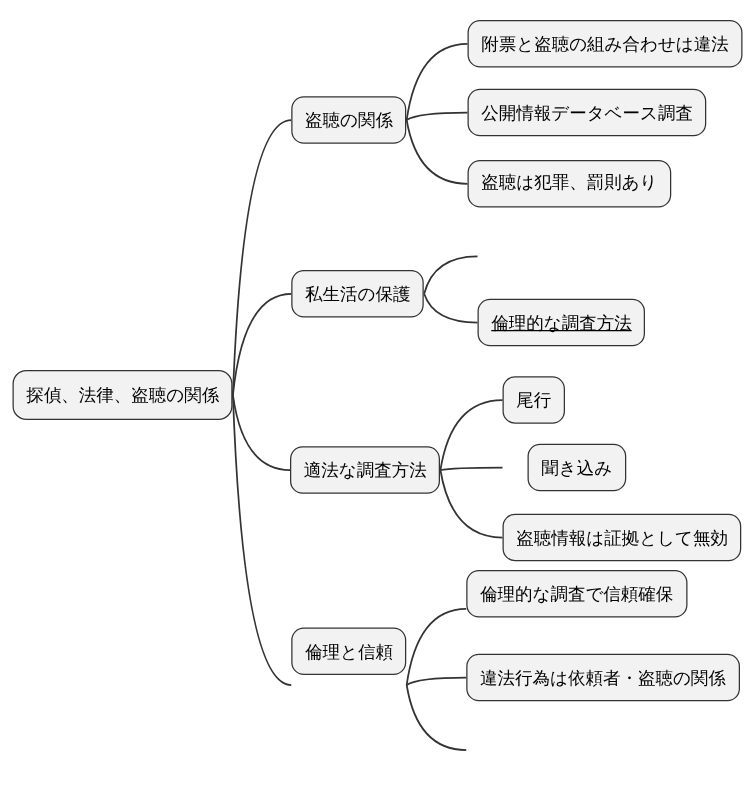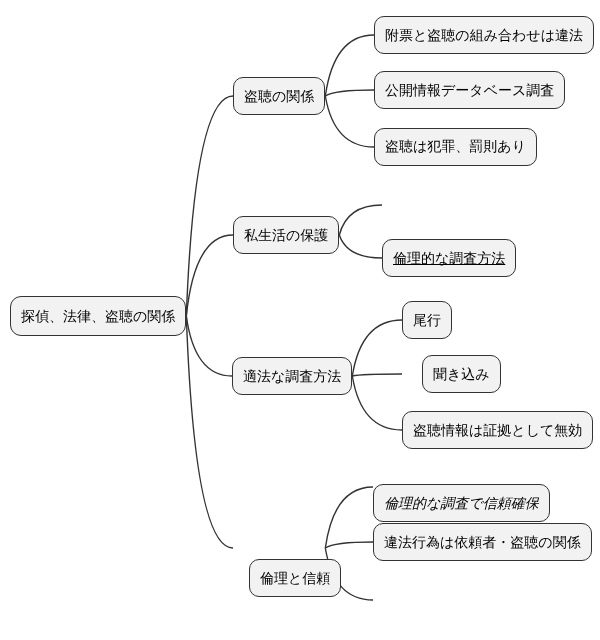--- a/index.html
+++ b/index.html
@@ -66,28 +66,28 @@
       <path d="M325.328125,548 Q333.9090625,487 373,487" stroke="#333333"></path>
       <path d="M325.328125,548 Q333.9090625,542 373,542" stroke="#333333"></path>
       <path d="M325.328125,548 Q333.9090625,600 373,600" stroke="#333333"></path>
     </svg>
 
   <div class="node root" style="left:10px;  top:296px;">探偵、法律、盗聴の関係</div>
 
   <div class="node" style="left:233px; top:77px;">盗聴の関係</div>
   <div class="node" style="left:233px; top:216px;">私生活の保護</div>
   <div class="node" style="left:232px; top:357px;text-align:right;">適法な調査方法</div>
-  <div class="node" style="left:233px; top:559px;margin-left:16px;">倫理と信頼</div>
+  <div class="node" style="left:233px; top:502px;">倫理と信頼</div>
 
   <div class="node" style="left:374px; top:16px;">附票と盗聴の組み合わせは違法</div>
   <div class="node" style="left:374px; top:71px;">公開情報データベース調査</div>
   <div class="node" style="left:374px; top:128px;font-family:Liberation Serif, serif;">盗聴は犯罪、罰則あり</div>
 
   <div class="node" style="left:382px; top:239px;text-decoration:underline;">倫理的な調査方法</div>
 
   <div class="node" style="left:402px; top:301px;text-align:right;">尾行</div>
   <div class="node" style="left:422px; top:355px;">聞き込み</div>
   <div class="node" style="left:402px; top:411px;">盗聴情報は証拠として無効</div>
 
-  <div class="node" style="left:373px; top:484px;font-style:italic;">倫理的な調査で信頼確保</div>
+  <div class="node" style="left:373px; top:456px;">倫理的な調査で信頼確保</div>
   <div class="node" style="left:373px; top:523px;">違法行為は依頼者・盗聴の関係</div>
 
 </div>
 
 </body></html>

